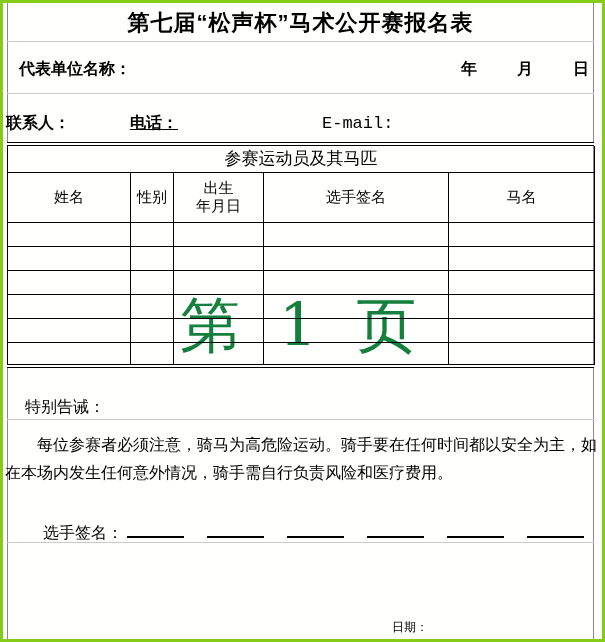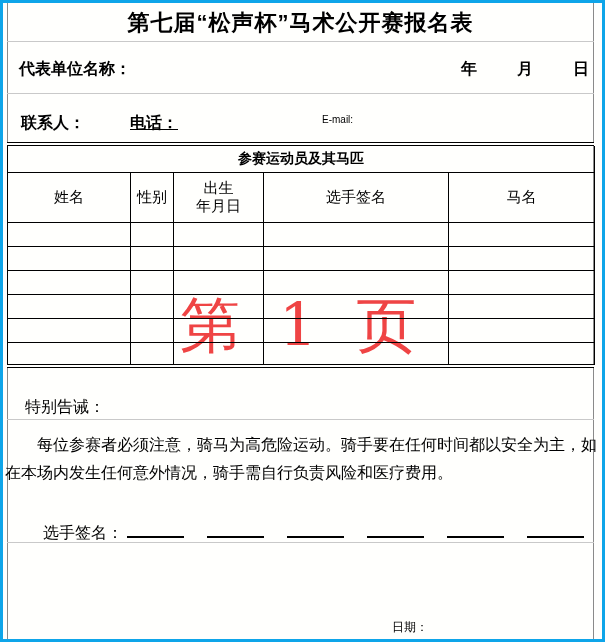--- a/index.html
+++ b/index.html
@@ -1,39 +1,39 @@
 <!DOCTYPE html>
 <html><head>
 <meta charset="utf-8">
 <style>
   html,body{margin:0;padding:0;background:#fff;}
   .page{
     position:relative;width:605px;height:642px;box-sizing:border-box;
-    border:3px solid #0ea5e9;background:#fffffd;overflow:hidden;
+    border:3px solid #84cc16;background:#fffffd;overflow:hidden;
     font-family:"Liberation Sans","DejaVu Sans",sans-serif;color:#000;
   }
   .inner-frame{position:absolute;left:4px;top:0;width:585px;height:636px;
     border-left:1px solid #8a8a8a;border-right:1px solid #8a8a8a;}
   .hline{position:absolute;left:4px;width:587px;height:0;border-top:1px solid #c9c9c9;}
   .dline{position:absolute;left:4px;width:587px;height:2px;
     border-top:1px solid #000;border-bottom:1px solid #000;background:#fffffd;}
   .page-title{position:absolute;left:4px;top:0;width:587px;height:38px;
     line-height:40px;text-align:center;font-size:22px;font-weight:bold;letter-spacing:1px;}
   .lbl{position:absolute;white-space:nowrap;}
   .b16{font-size:16px;font-weight:bold;}
   .r16{font-size:16px;font-weight:normal;margin-left:20px;}
-  .email{font-family:Liberation Sans, sans-serif;font-size:10px;}
+  .email{font-family:Liberation Mono, monospace;font-size:17px;}
   .watermark{position:absolute;left:177px;top:283px;font-size:60px;letter-spacing:10px;
-    color:#ef4444;font-family:"DejaVu Serif","Liberation Serif",serif;z-index:1;white-space:nowrap;}
+    color:#15803d;font-family:"DejaVu Serif","Liberation Serif",serif;z-index:1;white-space:nowrap;}
   table.roster{position:absolute;left:4px;top:143px;width:587px;
     border-collapse:collapse;table-layout:fixed;z-index:2;background:transparent;}
   table.roster td,table.roster th{border:1px solid #000;padding:0;text-align:center;
     font-weight:normal;font-size:15px;background:transparent;}
   tr.section-row{height:26px;}
-  tr.section-row th{border-top:none;font-weight:bold;font-size:14px;}
+  tr.section-row th{border-top:none;font-weight:normal;font-size:17px;}
   tr.header-row{height:50px;}
   tr.header-row th{line-height:18px;}
   tr.data-row{height:24px;}
   tr.data-row:last-child{height:22px;}
   .notice-body{position:absolute;left:2px;top:428px;width:596px;
     font-size:16px;line-height:28px;text-indent:32px;z-index:2;}
   .sig-row{position:absolute;left:2px;top:520px;width:596px;height:20px;
     font-size:16px;white-space:nowrap;z-index:2;margin-left:38px;}
   .sig-blank{display:inline-block;width:57px;height:13px;margin-right:23px;
     border-bottom:2px solid #000;}
@@ -49,21 +49,21 @@
 
   <div class="page-title">第七届“松声杯”马术公开赛报名表</div>
   <div class="hline" style="top:38px;"></div>
 
   <span class="lbl b16" style="left:5px;top:56px;margin-left:11px;">代表单位名称：</span>
   <span class="lbl b16" style="left:458px;top:56px;">年</span>
   <span class="lbl b16" style="left:514px;top:56px;">月</span>
   <span class="lbl b16" style="left:570px;top:56px;">日</span>
   <div class="hline" style="top:90px;"></div>
 
-  <span class="lbl b16" style="left:18px;top:110px;">联系人：</span>
+  <span class="lbl b16" style="left:3px;top:110px;">联系人：</span>
   <span class="lbl b16" style="left:127px;top:110px;text-decoration:underline;">电话：</span>
   <span class="lbl email" style="left:319px;top:111px;">E-mail:</span>
 
   <div class="dline" style="top:139px;"></div>
 
   <div class="watermark">第 1 页</div>
 
   <table class="roster">
     <colgroup>
       <col style="width:123px">

